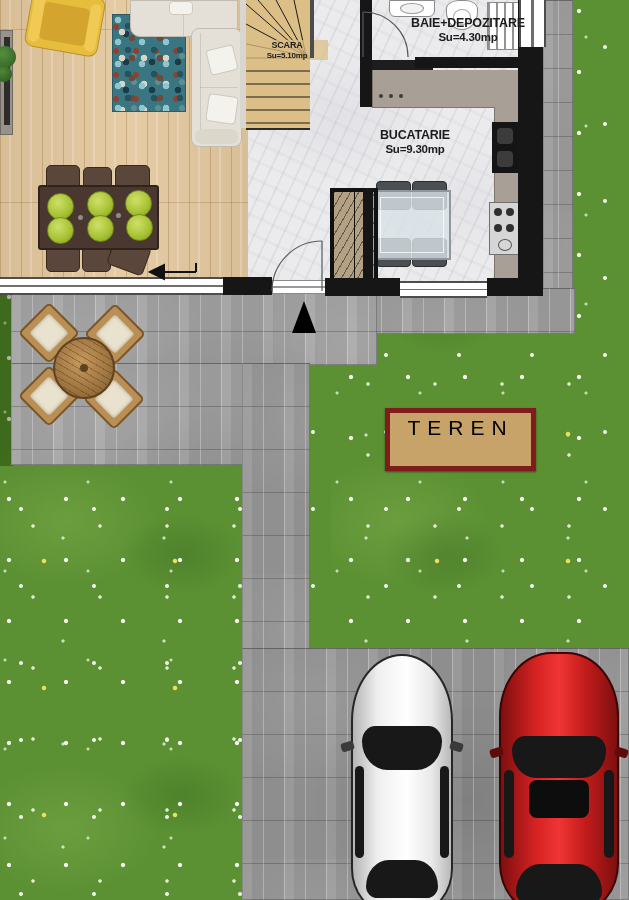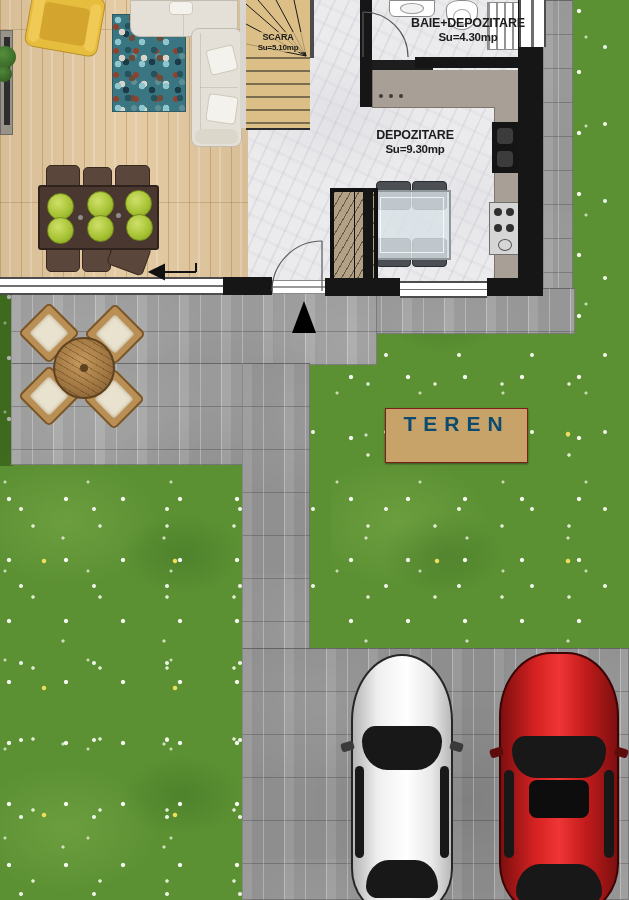--- a/index.html
+++ b/index.html
@@ -55,22 +55,22 @@
   .vwindow{background:#fff;border-left:2px solid #4d4d4d;border-right:2px solid #4d4d4d;
           background-image:linear-gradient(90deg, transparent 44%, #6e6e6e 44% 56%, transparent 56%);}
 
   
   .rlabel{color:#1b1b1b;font-weight:700;text-align:center;line-height:1.18;letter-spacing:-.2px;}
   .rlabel .nm{font-size:12.5px;display:block;text-align:center;}
   .rlabel .ar{font-size:11.5px;display:block;}
   .stair-label .nm{font-size:9px;}
   .stair-label .ar{font-size:8px;}
 
-  .sign{background:#c7a369;border:1px solid #7f1d1d;box-shadow:0 1px 2px rgba(0,0,0,.45);
-        color:#0c4a6e;text-align:center;font-weight:700;}
+  .sign{background:#c7a369;border:5px solid #7f1d1d;box-shadow:0 1px 2px rgba(0,0,0,.45);
+        color:#000000;text-align:center;font-weight:400;}
   .sign .l1{display:block;font-size:21px;letter-spacing:7px;margin-top:3px;}
   .sign .l2{display:block;font-size:19px;letter-spacing:3px;margin-top:-1px;}
 
   
   .dchair{background:#5b463c;border:1px solid #38291f;border-radius:5px;}
   .plate{width:25px;height:25px;border-radius:50%;
          background:radial-gradient(circle at 40% 35%, #cfe06a, #a9c437 55%, #84a21c 95%);
          border:1px solid #74901a;}
   .kchair{background:#4b4e53;border:1px solid #2a2c30;border-radius:4px;}
   .sofa{background:#e4e0d8;border:1px solid #c2bcb0;}
@@ -214,21 +214,21 @@
         <line x1="0" y1="110" x2="64" y2="110"></line>
           <line x1="0" y1="123" x2="64" y2="123"></line>
         <line x1="60" y1="56" x2="0" y2="44"></line>
           <line x1="60" y1="56" x2="0" y2="24"></line>
         <line x1="60" y1="56" x2="0" y2="4"></line>
           <line x1="60" y1="56" x2="12" y2="0"></line>
         <line x1="60" y1="56" x2="30" y2="0"></line>
           <line x1="60" y1="56" x2="48" y2="0"></line>
       </g>
     </svg>
-    <div class="rlabel stair-label" style="position:absolute;left:0;top:32px;width:64px;background:rgba(220,191,134,.75);">
+    <div class="rlabel stair-label" style="position:absolute;left:0;top:40px;width:82px;background:rgba(220,191,134,.75);">
       <span class="nm">SCARA</span>
       <span class="ar">Su=5.10mp</span>
     </div>
   </div>
   <div class="abs" style="left:310px;top:0;width:4px;height:58px;background:#4c4c4c;"></div>
 
   <div class="abs" style="left:389px;top:0;width:44px;height:15px;background:#fff;border:1px solid #8b8b8b;border-radius:0 0 6px 6px;">
     <div style="position:absolute;left:10px;top:2px;width:22px;height:9px;border:1px solid #9a9a9a;border-radius:50%;background:#f2f2f2;"></div>
   </div>
   <div class="abs" style="left:446px;top:0;width:30px;height:28px;background:#fff;border:1px solid #8b8b8b;border-radius:40% 40% 50% 50%/30% 30% 60% 60%;">
@@ -280,21 +280,21 @@
   <div class="abs vwindow" style="left:519px;top:0;width:23px;height:47px;"></div>
   <div class="abs wall" style="left:360px;top:0;width:12px;height:107px;"></div>
   <div class="abs wall" style="left:415px;top:57px;width:103px;height:11px;"></div>
   <div class="abs wall" style="left:363px;top:188px;width:10px;height:92px;"></div>
 
   <div class="abs rlabel" style="left:388px;top:16px;width:160px;">
     <span class="nm">BAIE+DEPOZITARE</span>
     <span class="ar">Su=4.30mp</span>
   </div>
   <div class="abs rlabel" style="left:335px;top:128px;width:160px;">
-    <span class="nm">DEPOZITARE</span>
+    <span class="nm">BUCATARIE</span>
     <span class="ar">Su=9.30mp</span>
   </div>
 
   <svg class="abs" width="629" height="900" style="left:0;top:0;pointer-events:none;">
     <g stroke="#5a5a5a" fill="none" stroke-width="1.2">
       <path d="M 363 12 A 45 45 0 0 1 408 57"></path>
       <line x1="363" y1="12" x2="363" y2="57"></line>
     </g>
     <g stroke="#5a5a5a" fill="none" stroke-width="1.2">
       <path d="M 272 291 A 50 50 0 0 1 322 241"></path>

